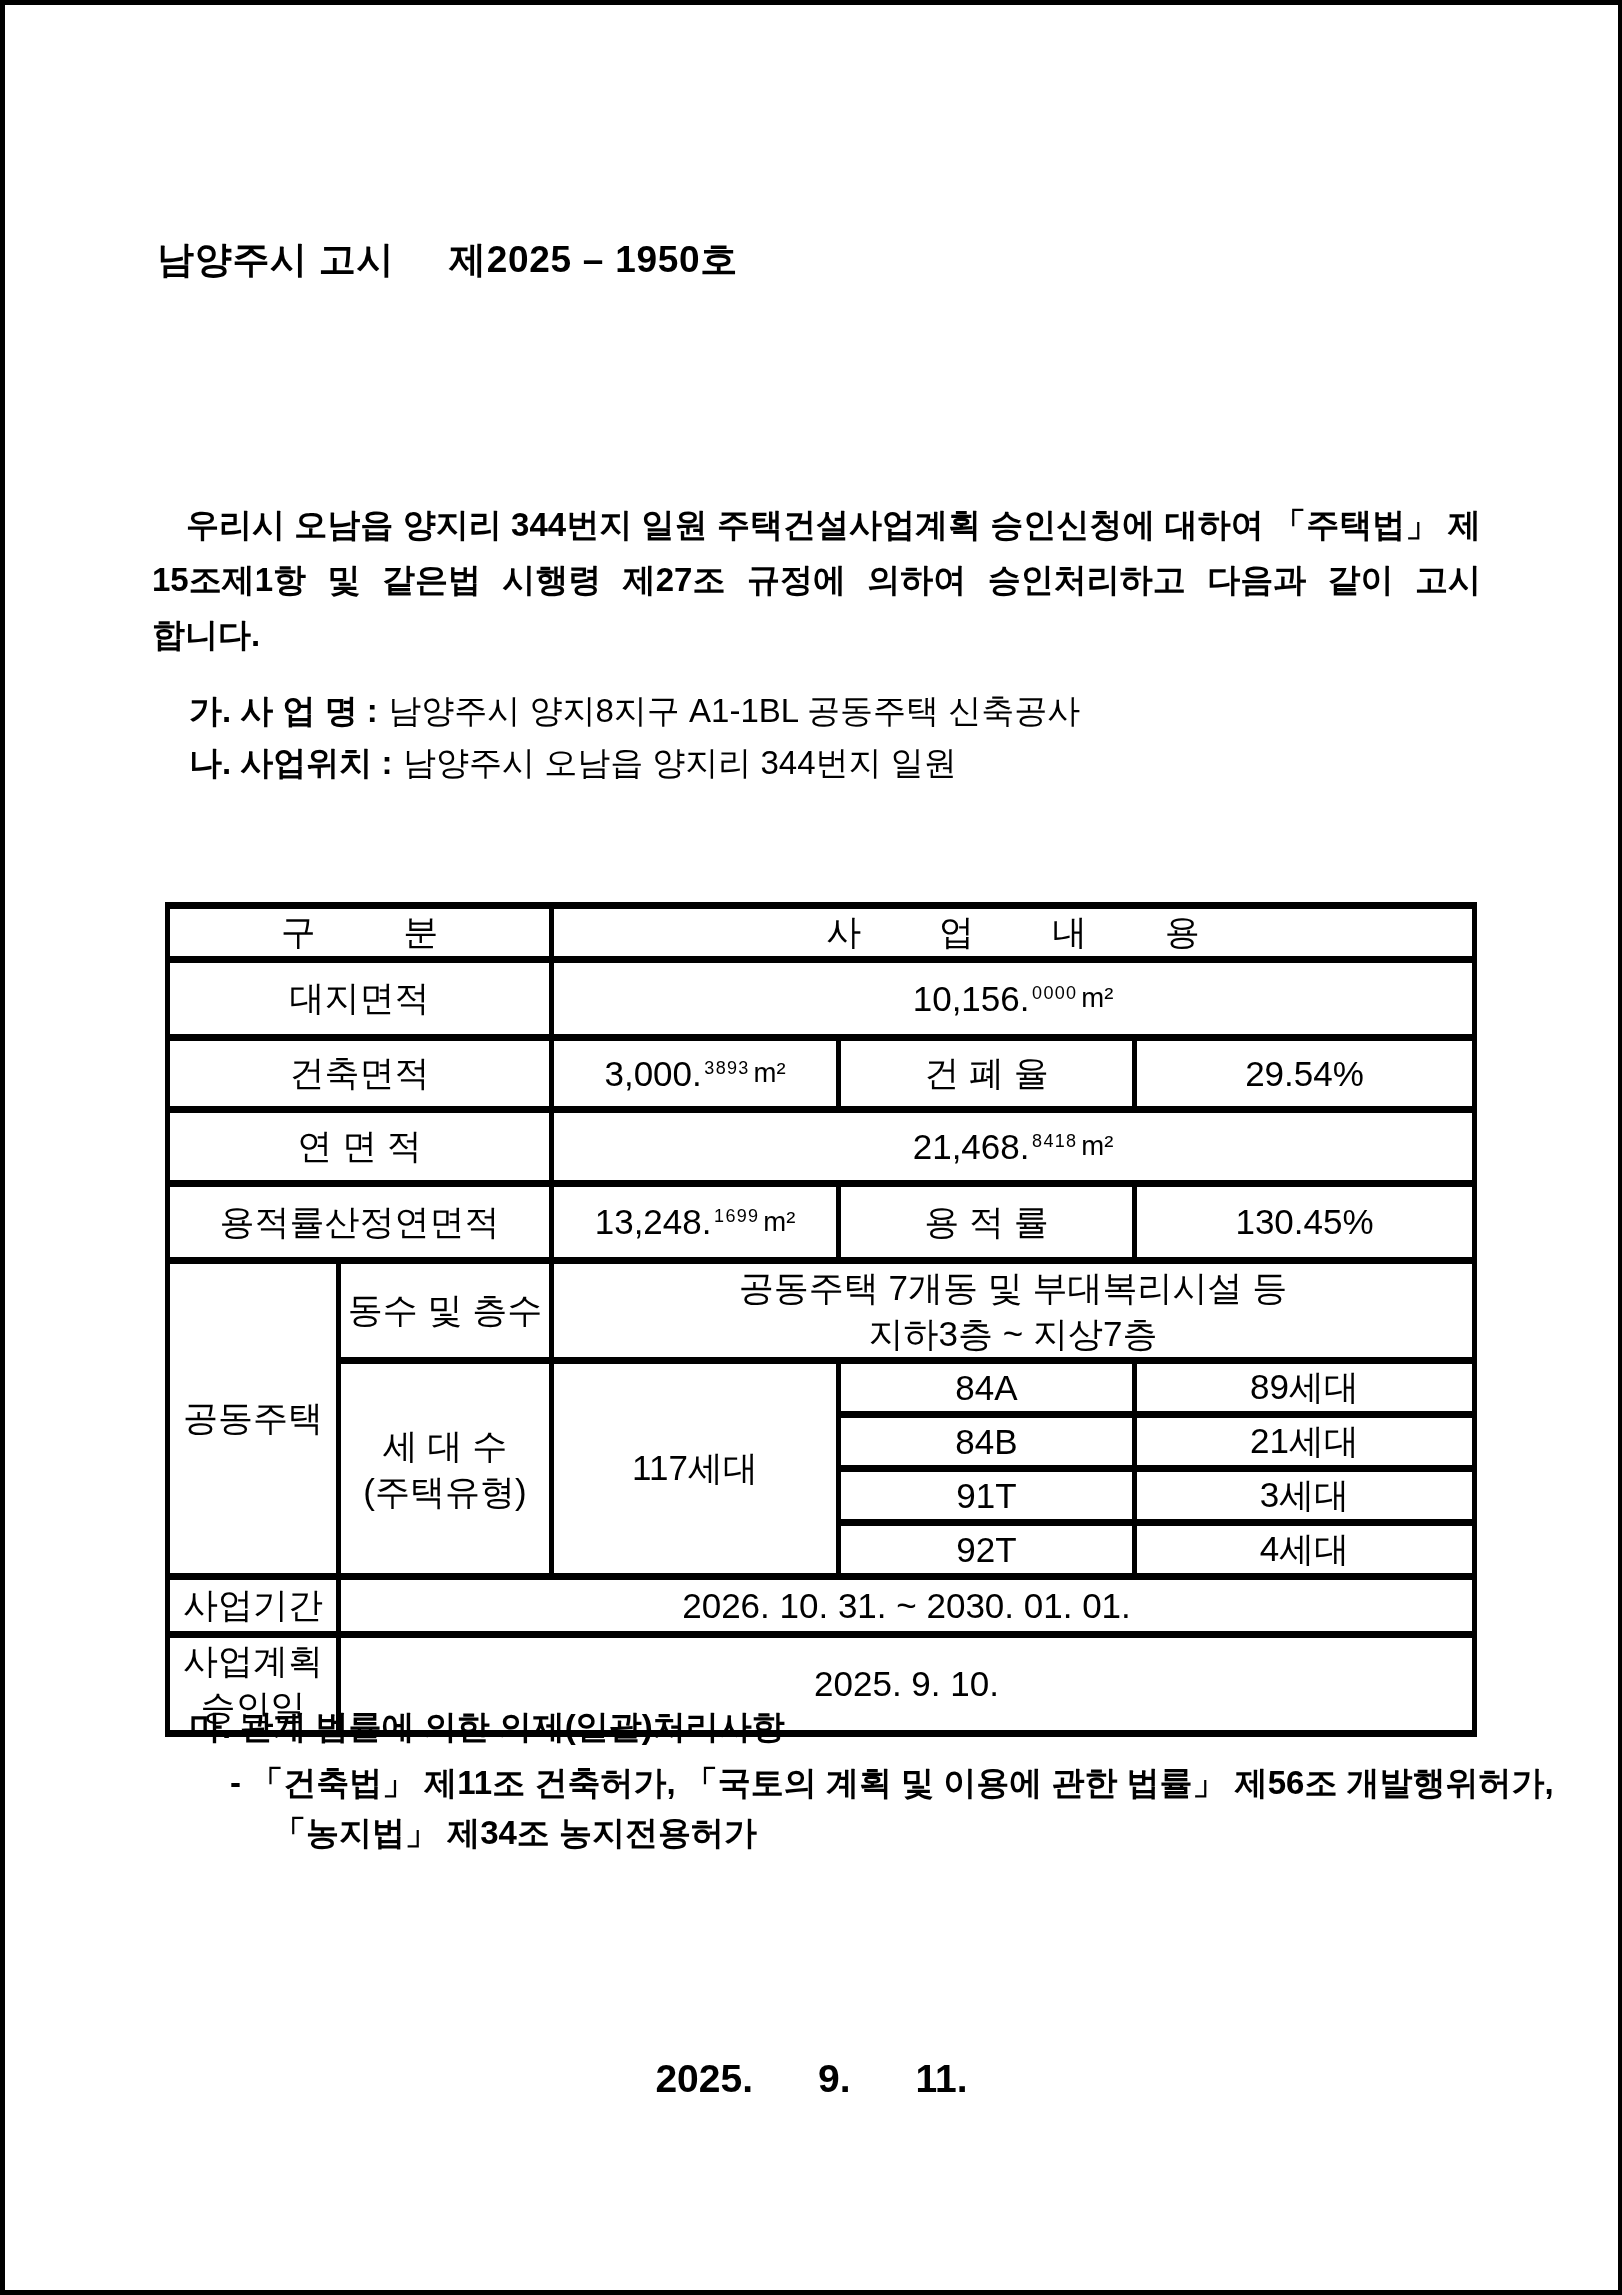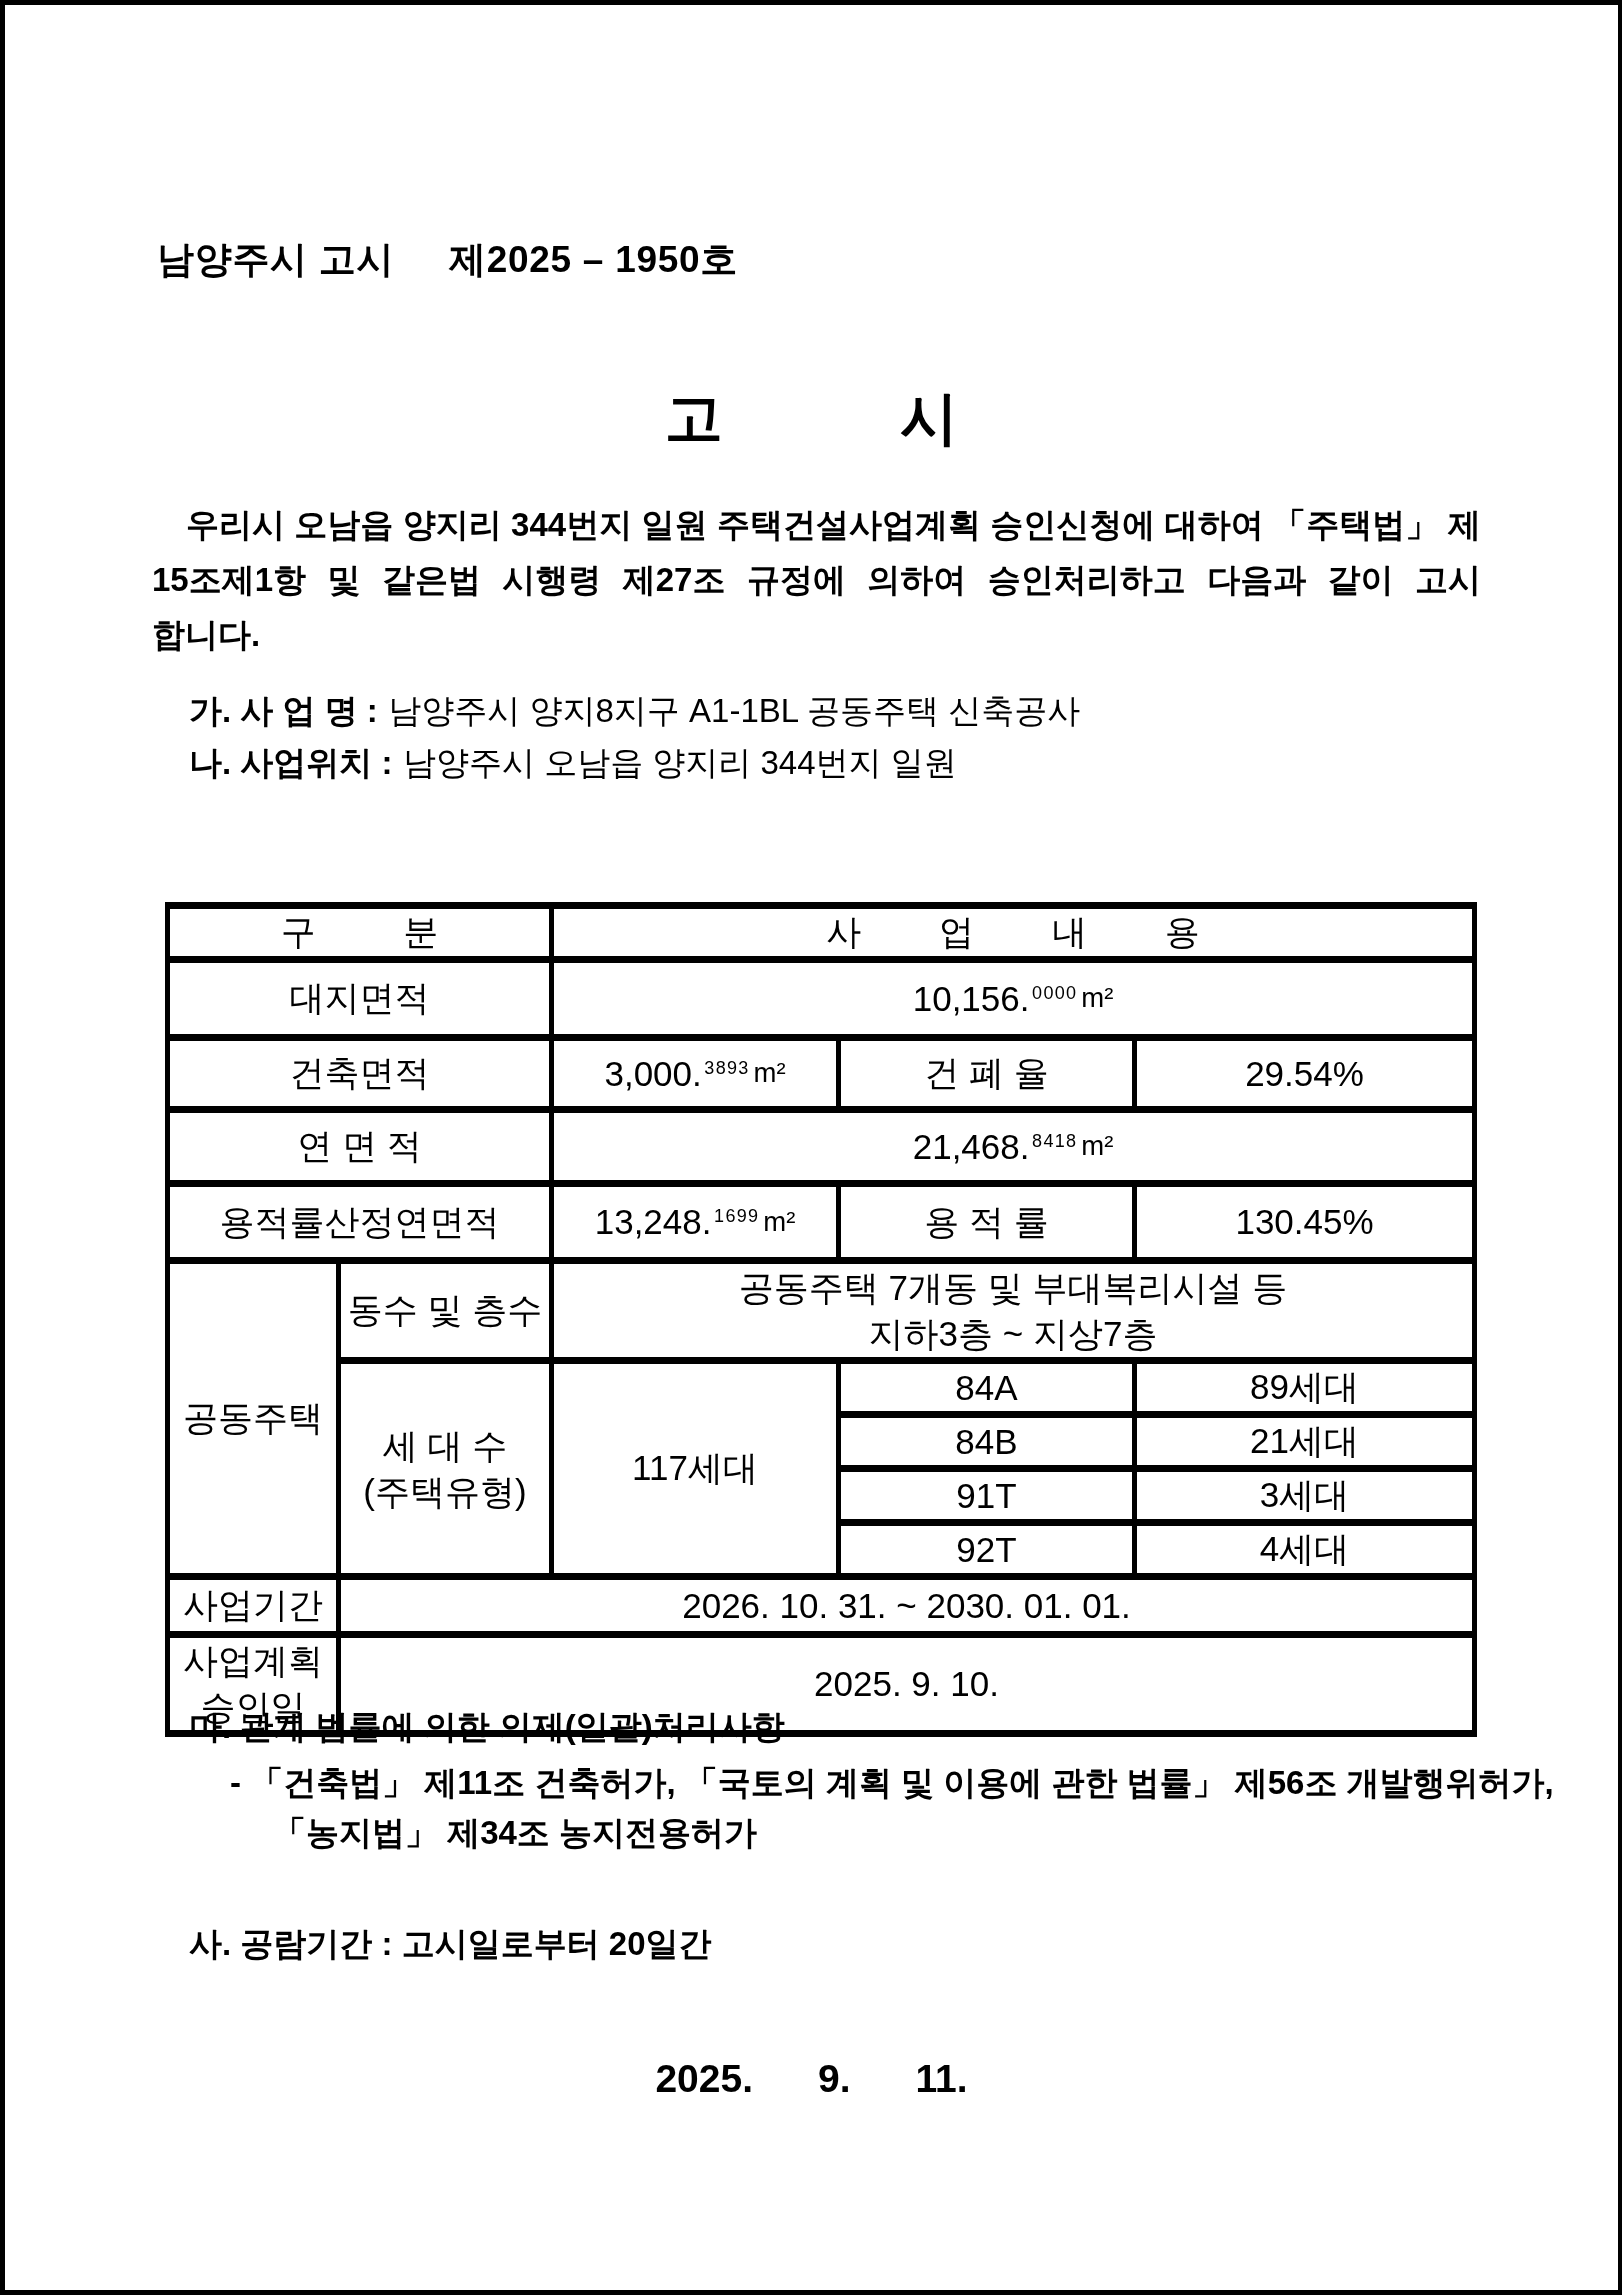--- a/index.html
+++ b/index.html
@@ -67,21 +67,20 @@
     text-align:center; font-size:69px; font-weight:700;
   }
 </style>
 </head>
 <body>
 
 <div class="page">
 
   <div class="notice-no pre">남양주시 고시     제2025 – 1950호</div>
 
-  <div class="doc-title pre">고           시</div>
 
   <div class="intro">
     <div class="just l1">우리시 오남읍 양지리 344번지 일원 주택건설사업계획 승인신청에 대하여 「주택법」 제</div>
     <div class="just">15조제1항 및 같은법 시행령 제27조 규정에 의하여 승인처리하고 다음과 같이 고시</div>
     <div>합니다.</div>
   </div>
 
   <div class="items">
     <div>
       <span class="lbl">가. 사 업 명 :</span><span class="val">남양주시 양지8지구 A1-1BL 공동주택 신축공사</span>
@@ -163,18 +162,17 @@
           <div>승인일</div>
         </td>
         <td colspan="4">2025. 9. 10.</td>
       </tr>
     </tbody>
   </table>
 
   <div class="f-ma">마. 관계 법률에 의한 의제(일괄)처리사항</div>
   <div class="f-sub1">- 「건축법」 제11조 건축허가, 「국토의 계획 및 이용에 관한 법률」 제56조 개발행위허가,</div>
   <div class="f-sub2">「농지법」 제34조 농지전용허가</div>
-  <div class="f-sa">사. 공람기간 : 고시일로부터 20일간</div>
 
   <div class="f-date pre">2025.      9.      11.</div>
 
 </div>
 
 
 </body></html>

